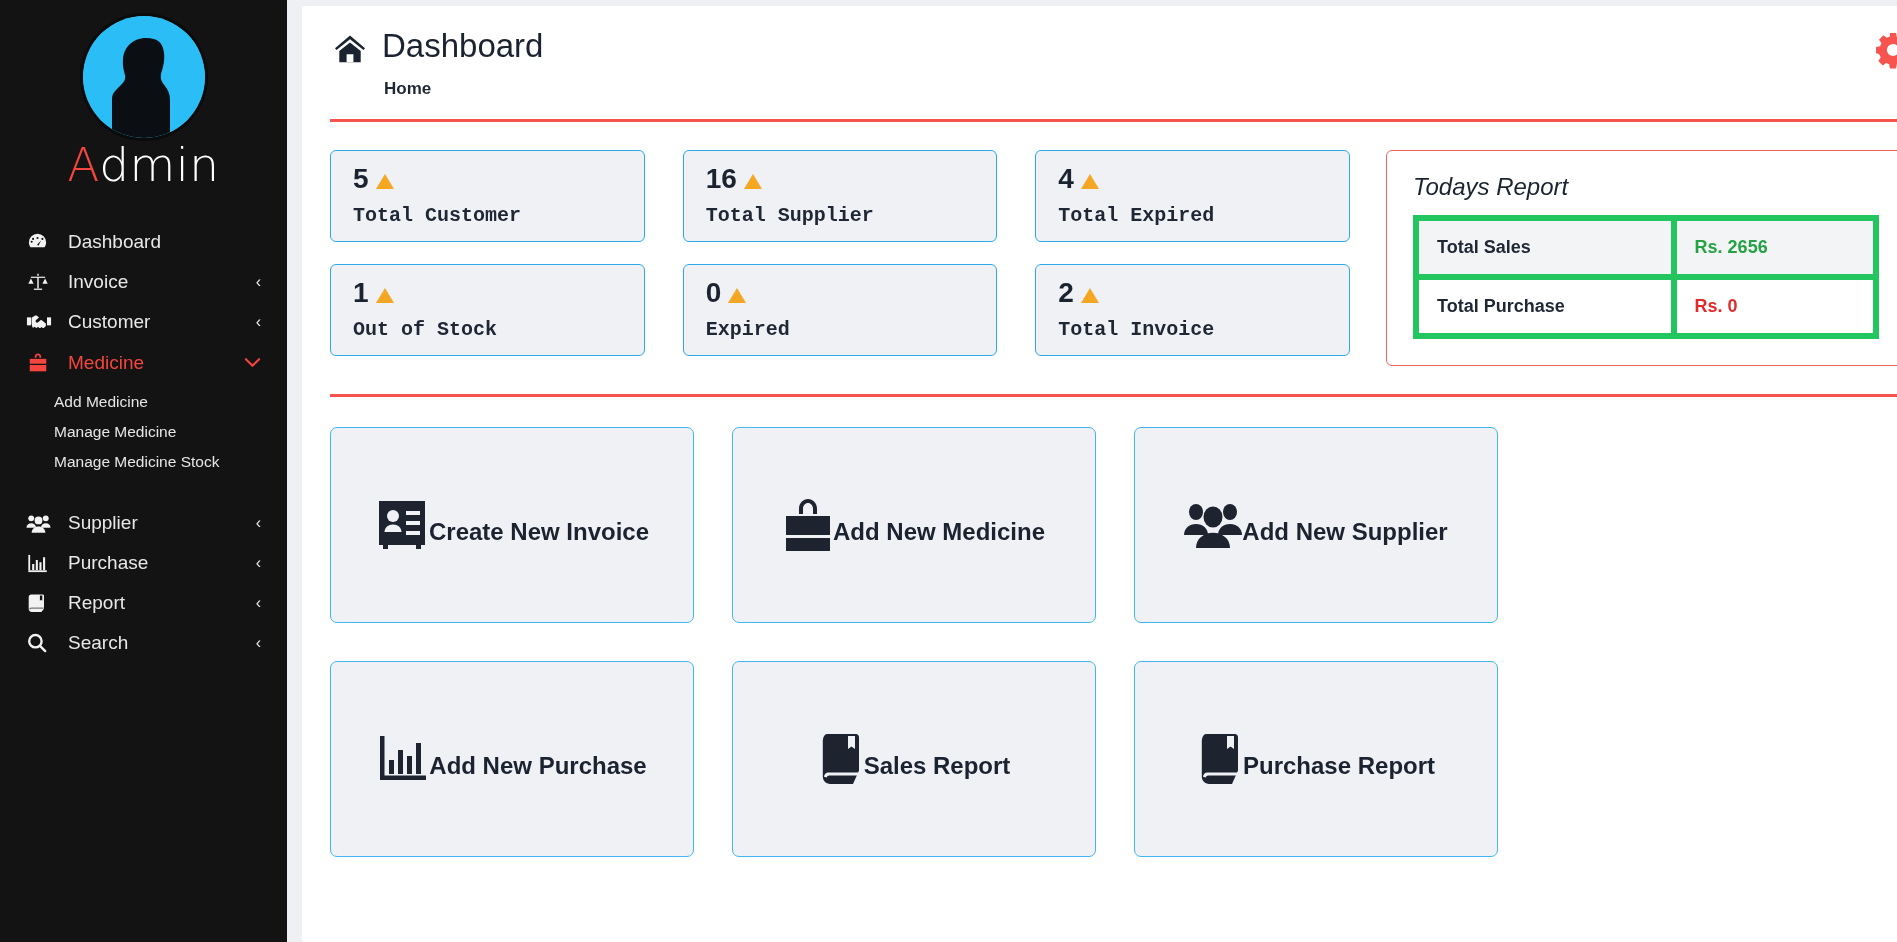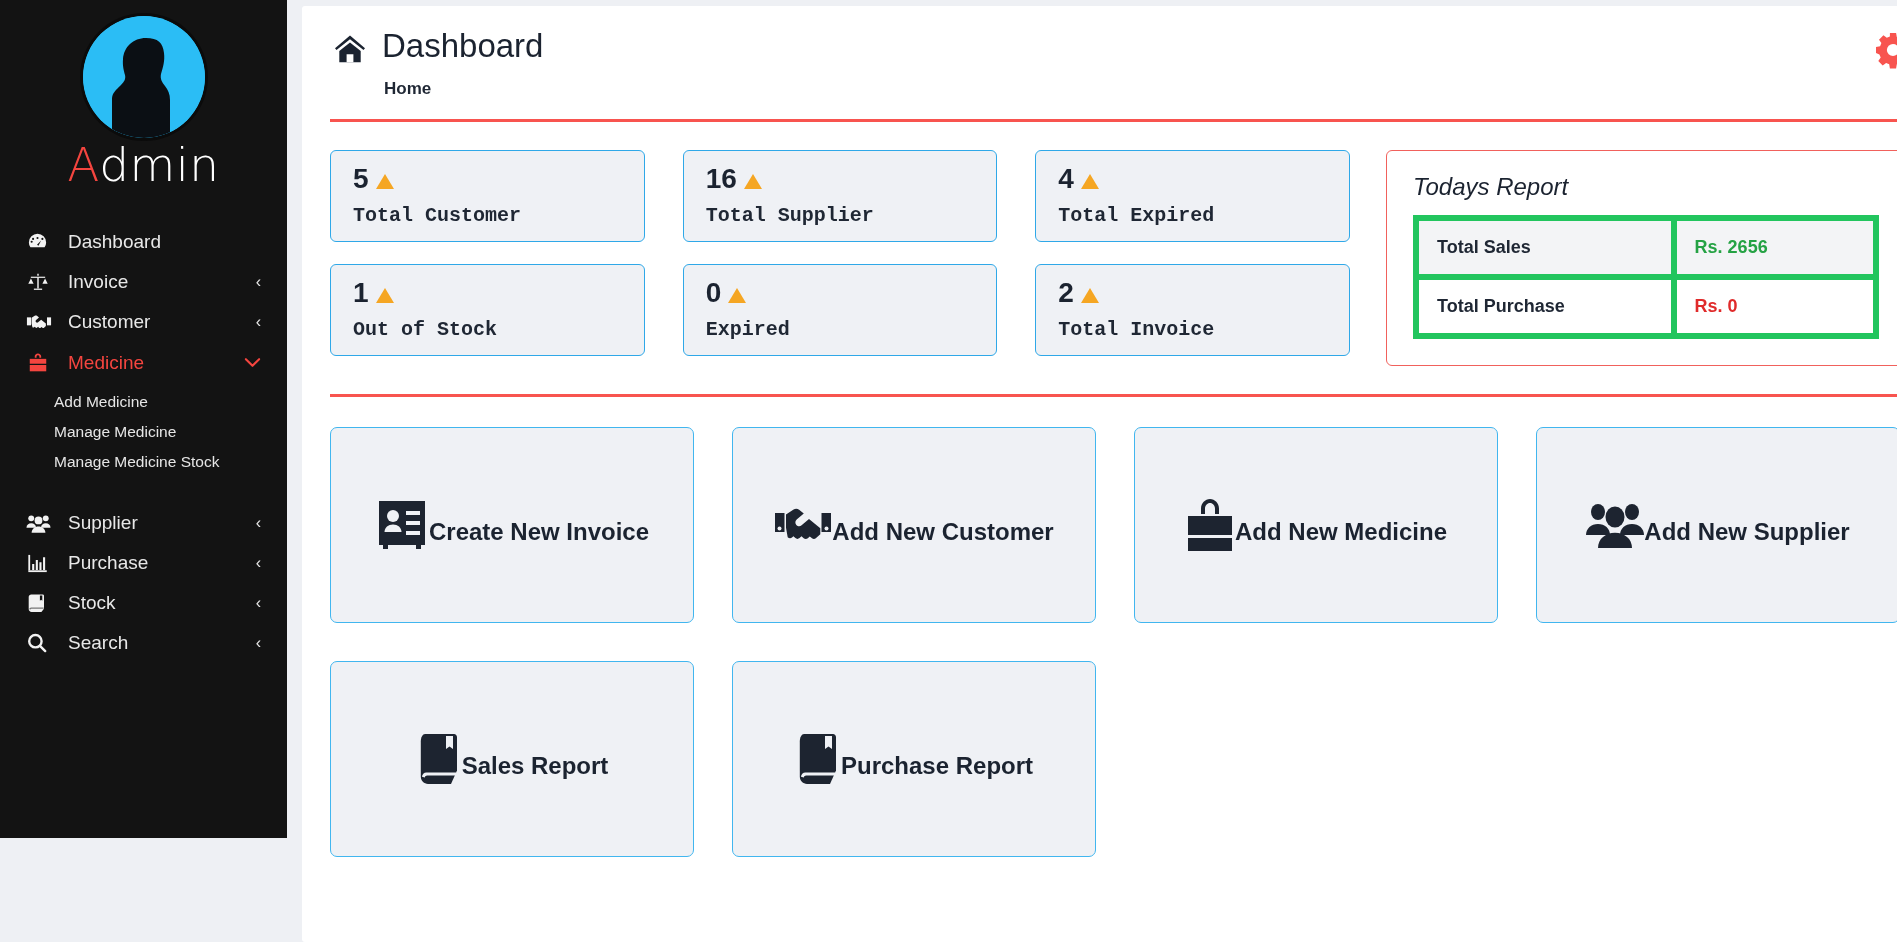--- a/index.html
+++ b/index.html
@@ -6,21 +6,21 @@
   html, body {
     width: 1897px; height: 942px;
     background: #eef0f4;
     font-family: "Liberation Sans", sans-serif;
     overflow: hidden;
   }
   .app { display: flex; width: 1897px; height: 942px; }
 
   
   .sidebar {
-    width: 287px; min-width: 287px; height: 838px;
+    width: 287px; min-width: 287px; height: 942px;
     background: #131313;
     overflow: hidden;
   }
   .brand { padding: 16px 0 10px; text-align: center; }
   .avatar {
     width: 122px; height: 122px; border-radius: 50%;
     margin: 0 auto; position: relative; overflow: hidden;
     background: #2bbdf5;
     box-shadow: 0 0 0 3px #0b0b0b;
   }
@@ -281,21 +281,21 @@
       </div>
 
       <div class="nav-item">
         <span class="ico">
           <svg width="22" height="22" viewBox="0 0 22 22" fill="currentColor">
             <path d="M4.3 2.4h12.4c.7 0 1.3.6 1.3 1.3v13.1l-2.6 3.1H5.6c-1.6 0-2.9-1.3-2.9-2.9V5c0-1.4 1.1-2.6 2.6-2.6z"></path>
             <path d="M13.9 3.6h2.4v5.1l-1.2-.9-1.2.9z" fill="#131313"></path>
             <path d="M3.3 17.3c0-1 .8-1.8 1.8-1.8h12.6v1.2H5.5c-.5 0-.9.3-.9.8z" fill="#131313" opacity=".55"></path>
           </svg>
         </span>
-        <span class="nav-label">Stock</span>
+        <span class="nav-label">Report</span>
         <span class="chev">‹</span>
       </div>
 
       <div class="nav-item">
         <span class="ico">
           <svg width="22" height="22" viewBox="0 0 22 22" fill="none" stroke="currentColor" stroke-width="2.4" stroke-linecap="round">
             <circle cx="9.4" cy="9.2" r="6.2"></circle>
               <path d="M14.2 14.1l5 5"></path>
           </svg>
         </span>
@@ -413,32 +413,20 @@
                 <path d="M4 2h46v44H4z"></path>
                 <path d="M8 46h5v4H8zM41 46h5v4h-5z"></path>
                 <circle cx="18" cy="17" r="6" fill="#eff1f5"></circle>
                 <path d="M9.5 33c0-4.7 3.8-7.6 8.5-7.6s8.5 2.9 8.5 7.6z" fill="#eff1f5"></path>
                 <path d="M31 12h14v4H31zM31 22h14v4H31zM31 32h14v4H31z" fill="#eff1f5"></path>
               </svg>
             </span>
             <div class="tile-label">Create New Invoice</div>
           </div>
 
-          <div class="tile">
-            <span class="tile-icon">
-              <svg width="58" height="48" viewBox="0 0 58 48" fill="currentColor">
-                <path d="M1 12h9.5v19H1z"></path>
-                <path d="M47.5 12H57v19h-9.5z"></path>
-                <path d="M12 13.5l7.6-5c1.8-1.2 3.9-1 5.5.2l4.7 3.7-7.1 6.2c-1.6 1.4-1.8 3.7-.4 5.3s3.7 1.8 5.3.4l7.4-6.4 11.3 9.4v6l-4.5 4c-1.1.9-2.7.9-3.8 0l-2.2-1.9-2 1.8c-1.2 1.1-3 1.1-4.1 0l-2.2-1.9-2 1.8c-1.2 1.1-3 1.1-4.1 0l-2-1.8-1.4 1.2c-1.3 1.1-3.2.9-4.3-.3L12 26.7z"></path>
-                <circle cx="5.5" cy="27.5" r="2" fill="#eff1f5"></circle>
-                <circle cx="52.5" cy="27.5" r="2" fill="#eff1f5"></circle>
-              </svg>
-            </span>
-            <div class="tile-label">Add New Customer</div>
-          </div>
 
           <div class="tile">
             <span class="tile-icon">
               <svg width="50" height="54" viewBox="0 0 50 54" fill="currentColor">
                 <path d="M16 16V10.5C16 5.3 20.1 1 25 1s9 4.3 9 9.5V16h-4v-5.5C30 7.5 27.8 5 25 5s-5 2.5-5 5.5V16z"></path>
                 <path d="M3 18h44v19H3z"></path>
                 <path d="M3 40h44v13H3z"></path>
               </svg>
             </span>
             <div class="tile-label">Add New Medicine</div>
@@ -455,20 +443,30 @@
                 <path d="M12 48c0-9.2 7.6-15.2 17-15.2S46 38.8 46 48z"></path>
               </svg>
             </span>
             <div class="tile-label">Add New Supplier</div>
           </div>
 
         </div>
 
         <div class="tile-row">
 
+          <div class="tile">
+            <span class="tile-icon">
+              <svg width="52" height="50" viewBox="0 0 52 50" fill="currentColor">
+                <path d="M3 2h4.5v40H3z"></path>
+                <path d="M3 41.5h46V46H3z"></path>
+                <path d="M12 26h5v14h-5zM21 16h5v24h-5zM30 22h5v18h-5zM39 9h5v31h-5z"></path>
+              </svg>
+            </span>
+            <div class="tile-label">Add New Purchase</div>
+          </div>
 
           <div class="tile">
             <span class="tile-icon">
               <svg width="46" height="54" viewBox="0 0 46 54" fill="currentColor">
                 <path d="M9 2h29c1.7 0 3 1.4 3 3.1v33.5L35 52H12c-4 0-7.2-3.3-7.2-7.4V9.4C4.8 5.3 6.7 2 9 2z"></path>
                 <path d="M30 4h7v13l-3.5-2.6L30 17z" fill="#eff1f5"></path>
                 <path d="M6 44.8c0-2.4 2-4.4 4.4-4.4H40v3H11.2c-1.3 0-2.3.8-2.3 2z" fill="#eff1f5"></path>
               </svg>
             </span>
             <div class="tile-label">Sales Report</div>

